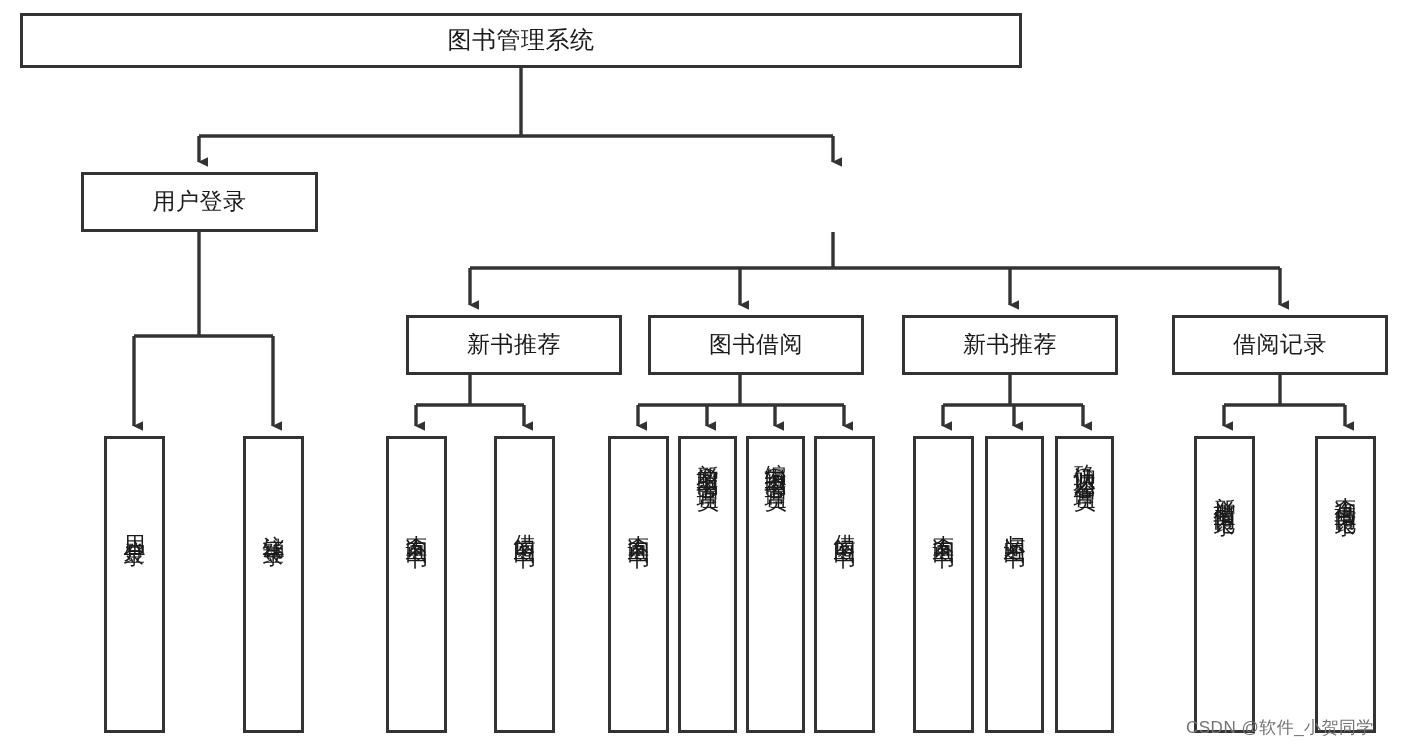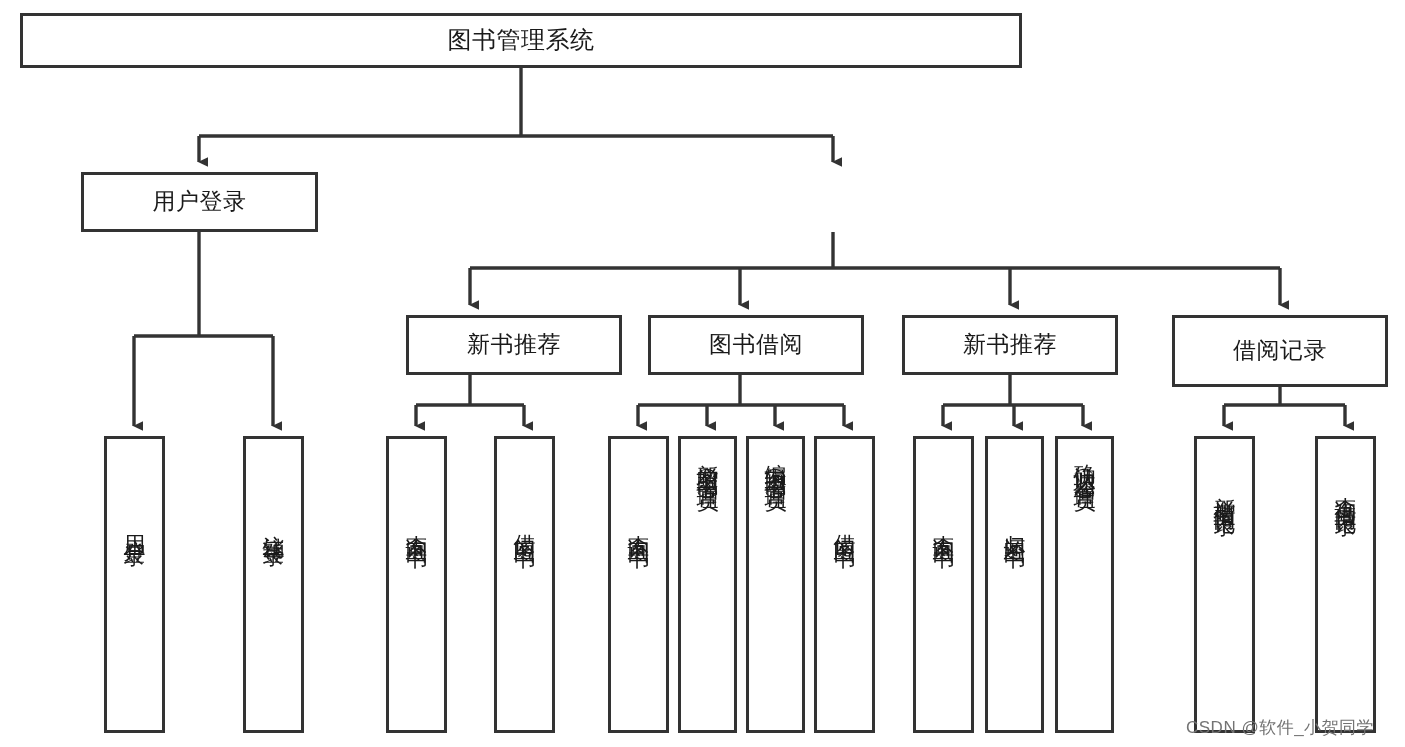--- a/index.html
+++ b/index.html
@@ -143,21 +143,21 @@
   </div>
 
   <div class="node horizontal" style="left:632px; top:315px; width:216px; height:60px;margin-left:16px;">
     <span class="node-label">图书借阅</span>
   </div>
 
   <div class="node horizontal" style="left:902px; top:315px; width:216px; height:60px;">
     <span class="node-label">新书推荐</span>
   </div>
 
-  <div class="node horizontal" style="left:1172px; top:315px; width:216px; height:72px;">
+  <div class="node horizontal" style="left:1172px; top:315px; width:216px; height:60px;">
     <span class="node-label">借阅记录</span>
   </div>
 
   <div class="node vertical" style="left:104px; top:436px; width:61px; height:297px; padding-top:78px;">
     <span class="node-label">用户登录</span>
   </div>
 
   <div class="node vertical" style="left:243px; top:436px; width:61px; height:297px; padding-top:78px;">
     <span class="node-label">注销登录</span>
   </div>

